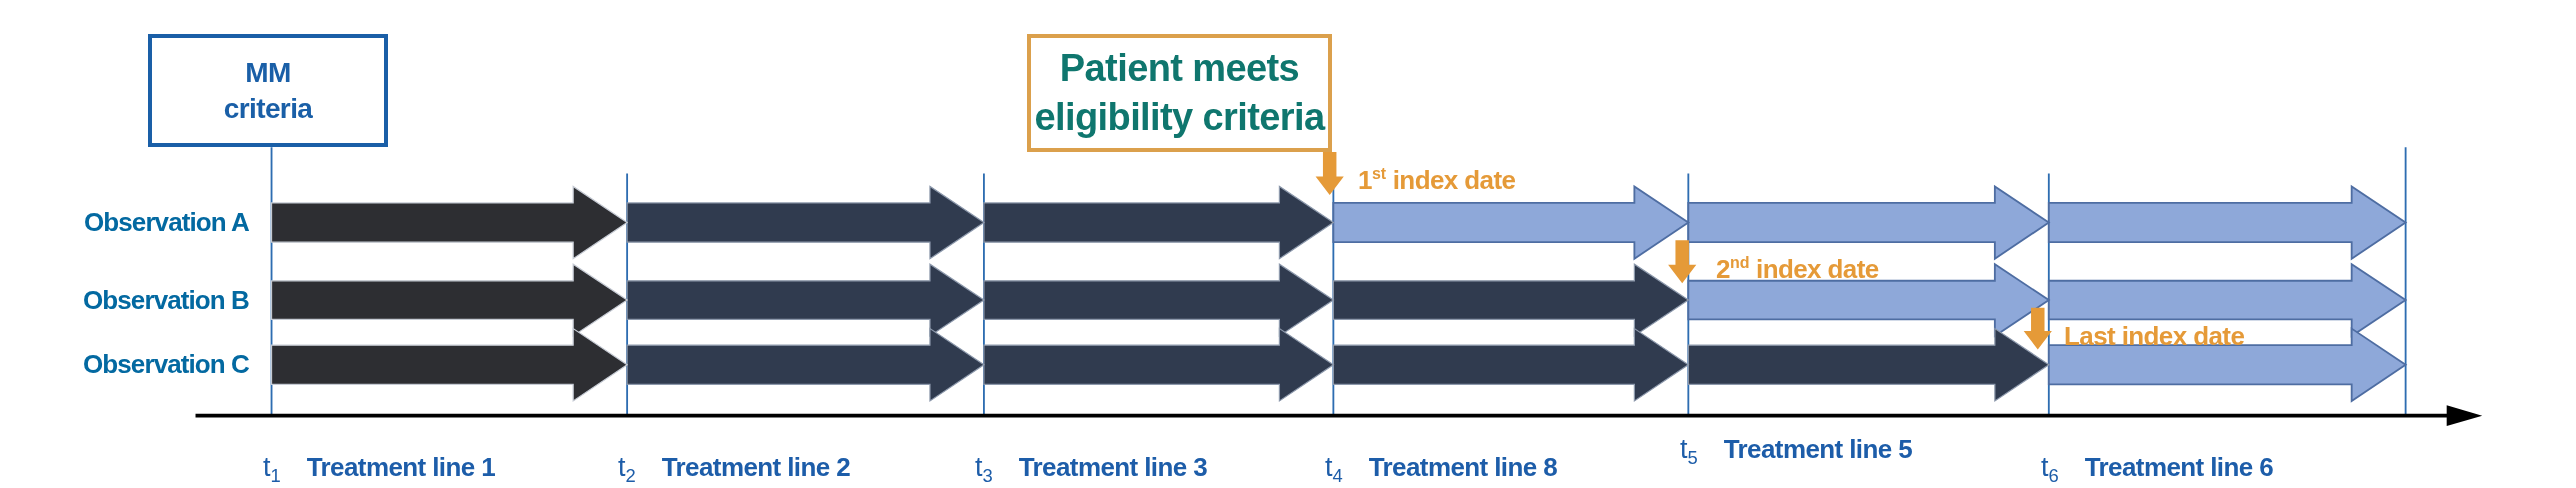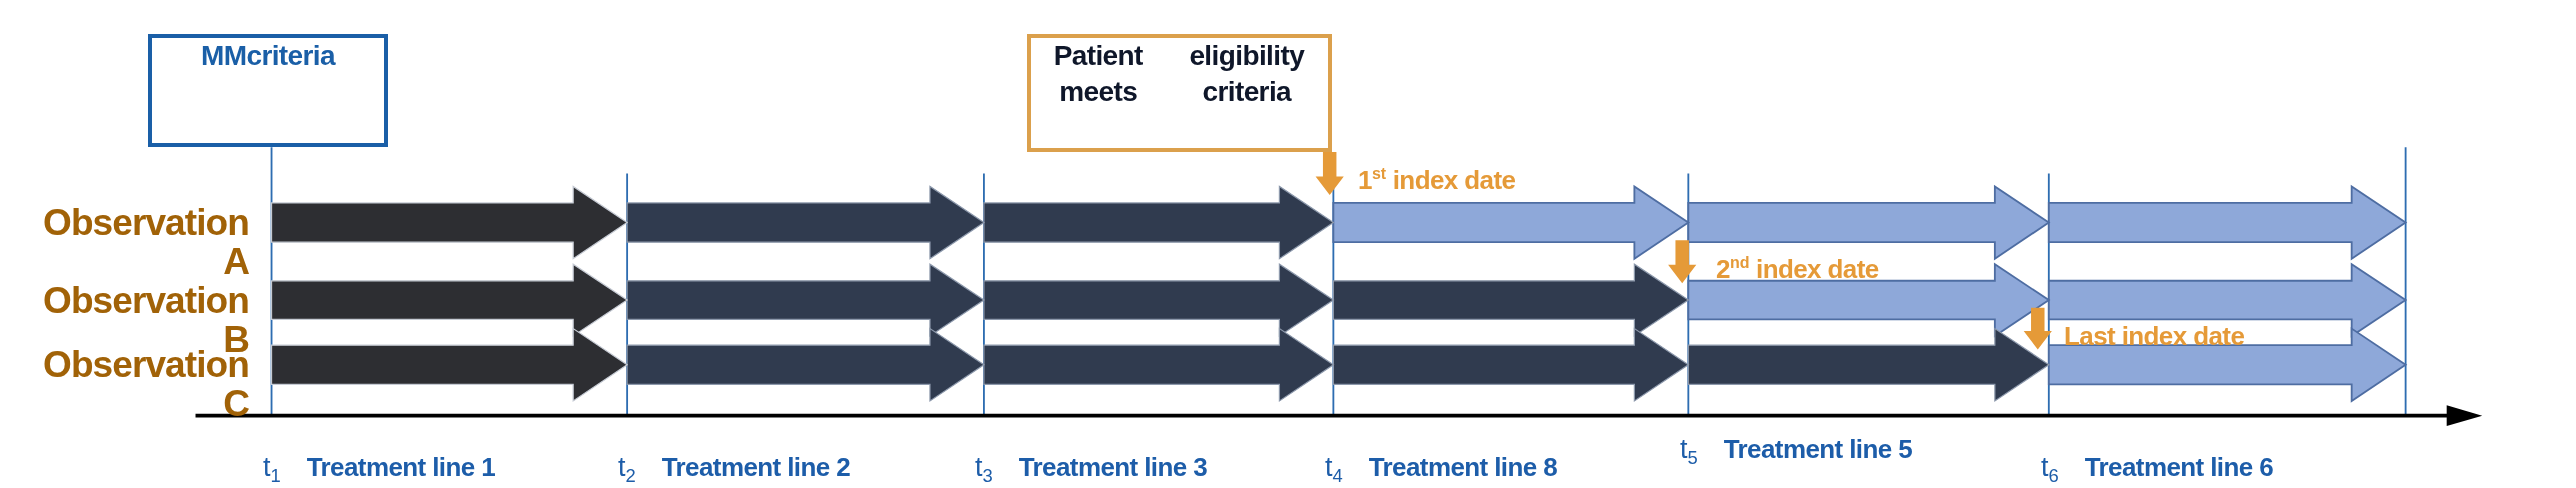--- a/index.html
+++ b/index.html
@@ -1,23 +1,23 @@
 <!DOCTYPE html>
 <html style="font-size:9.8px"><head>
 <meta charset="utf-8">
 <style>
   html,body{margin:0;padding:0;background:#ffffff;}
   #stage{position:relative;width:2576px;height:488px;background:#ffffff;overflow:hidden;
          font-family:"Liberation Sans", sans-serif;}
   #diagram-svg{position:absolute;left:0;top:0;}
   .box{position:absolute;box-sizing:border-box;background:#ffffff;text-align:center;
-       display:flex;flex-direction:row;justify-content:center;font-weight:bold;line-height:1.28;letter-spacing:-0.6px;}
+       display:flex;flex-direction:column;justify-content:center;font-weight:bold;line-height:1.28;letter-spacing:-0.6px;}
   .box.blue{border:4.3px solid #1a5fa7;color:#1a5fa7;font-size:28px;}
-  .box.orange{border:4.3px solid #dba04c;color:#0f172a;font-size:28px;}
-  .rowlabel{position:absolute;color:#a16207;font-weight:bold;font-size:37px;letter-spacing:-0.9px;
+  .box.orange{border:4.3px solid #dba04c;color:#0f766e;font-size:38px;}
+  .rowlabel{position:absolute;color:#0369a1;font-weight:bold;font-size:26px;letter-spacing:-0.9px;
             text-align:right;width:233px;left:16px;height:39px;line-height:39px;}
   .annotation{position:absolute;color:#e59a38;font-weight:bold;font-size:26px;letter-spacing:-0.6px;white-space:nowrap;height:31px;line-height:31px;}
   .annotation sup{font-size:16px;letter-spacing:0;}
   .ticklabel{position:absolute;white-space:nowrap;color:#1d5da9;font-size:27px;height:34px;line-height:31px;margin-top:28px;}
   .ticklabel .tvar{font-weight:normal;}
   .ticklabel .tvar sub{font-size:18.4px;}
   .ticklabel .tname{font-weight:bold;font-size:26px;letter-spacing:-0.6px;margin-left:26px;}
 </style>
 </head>
 <body>

